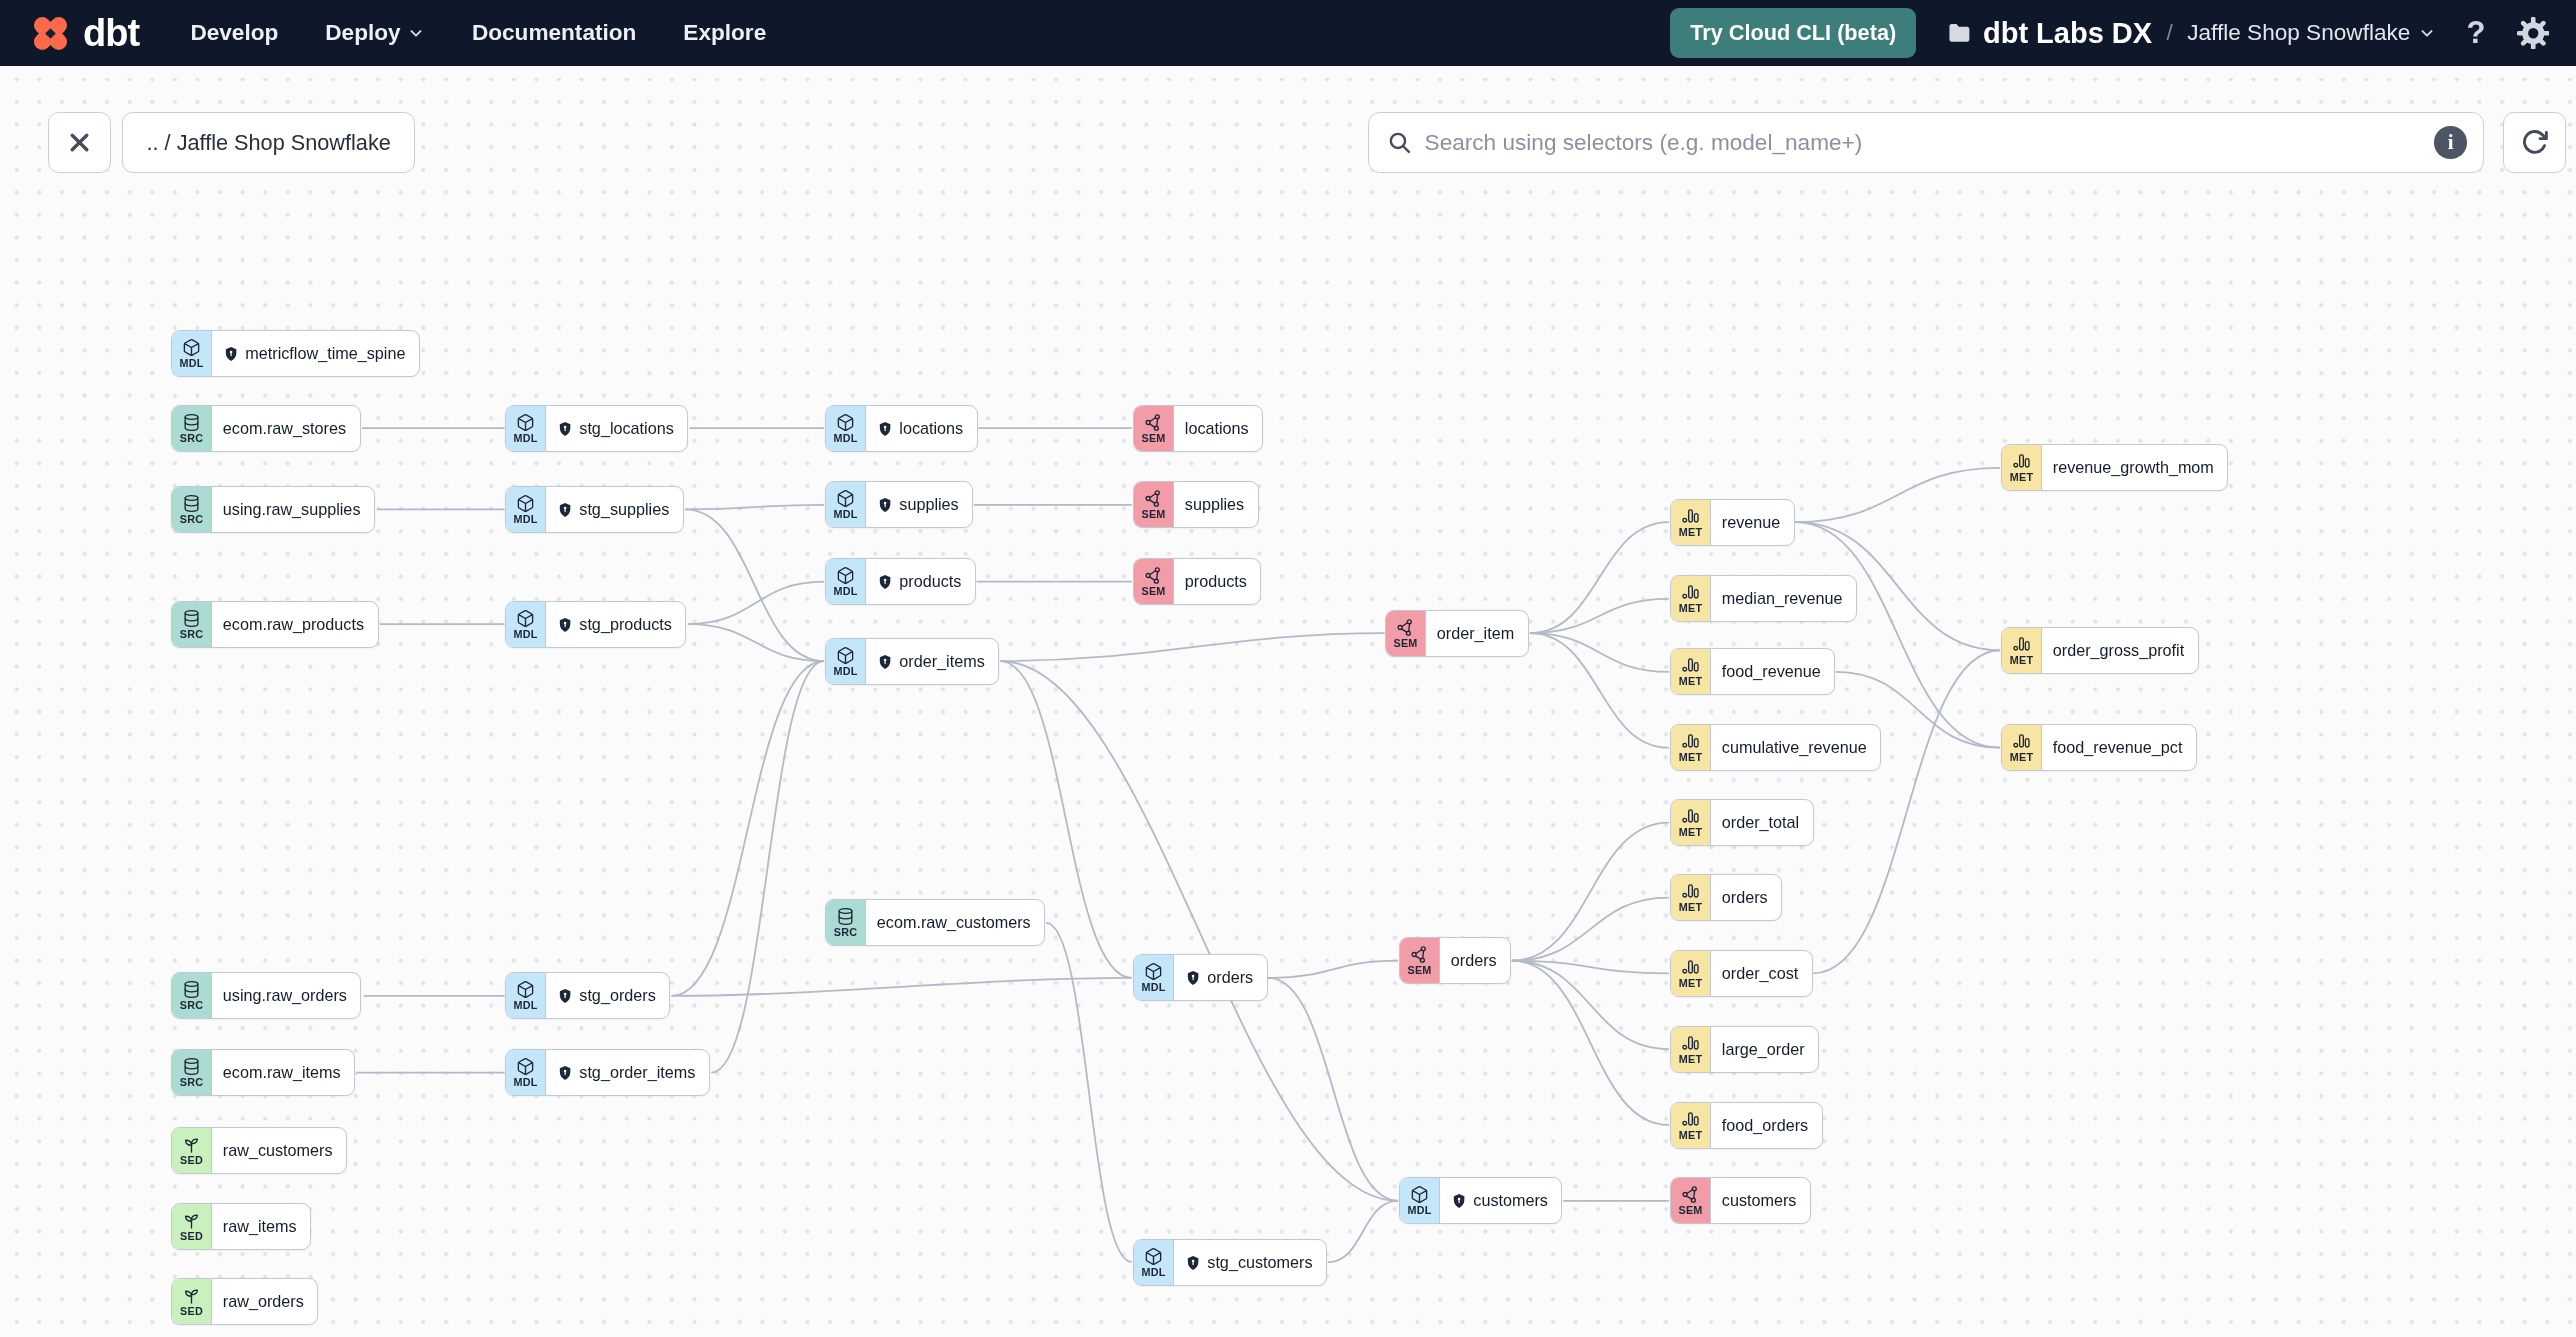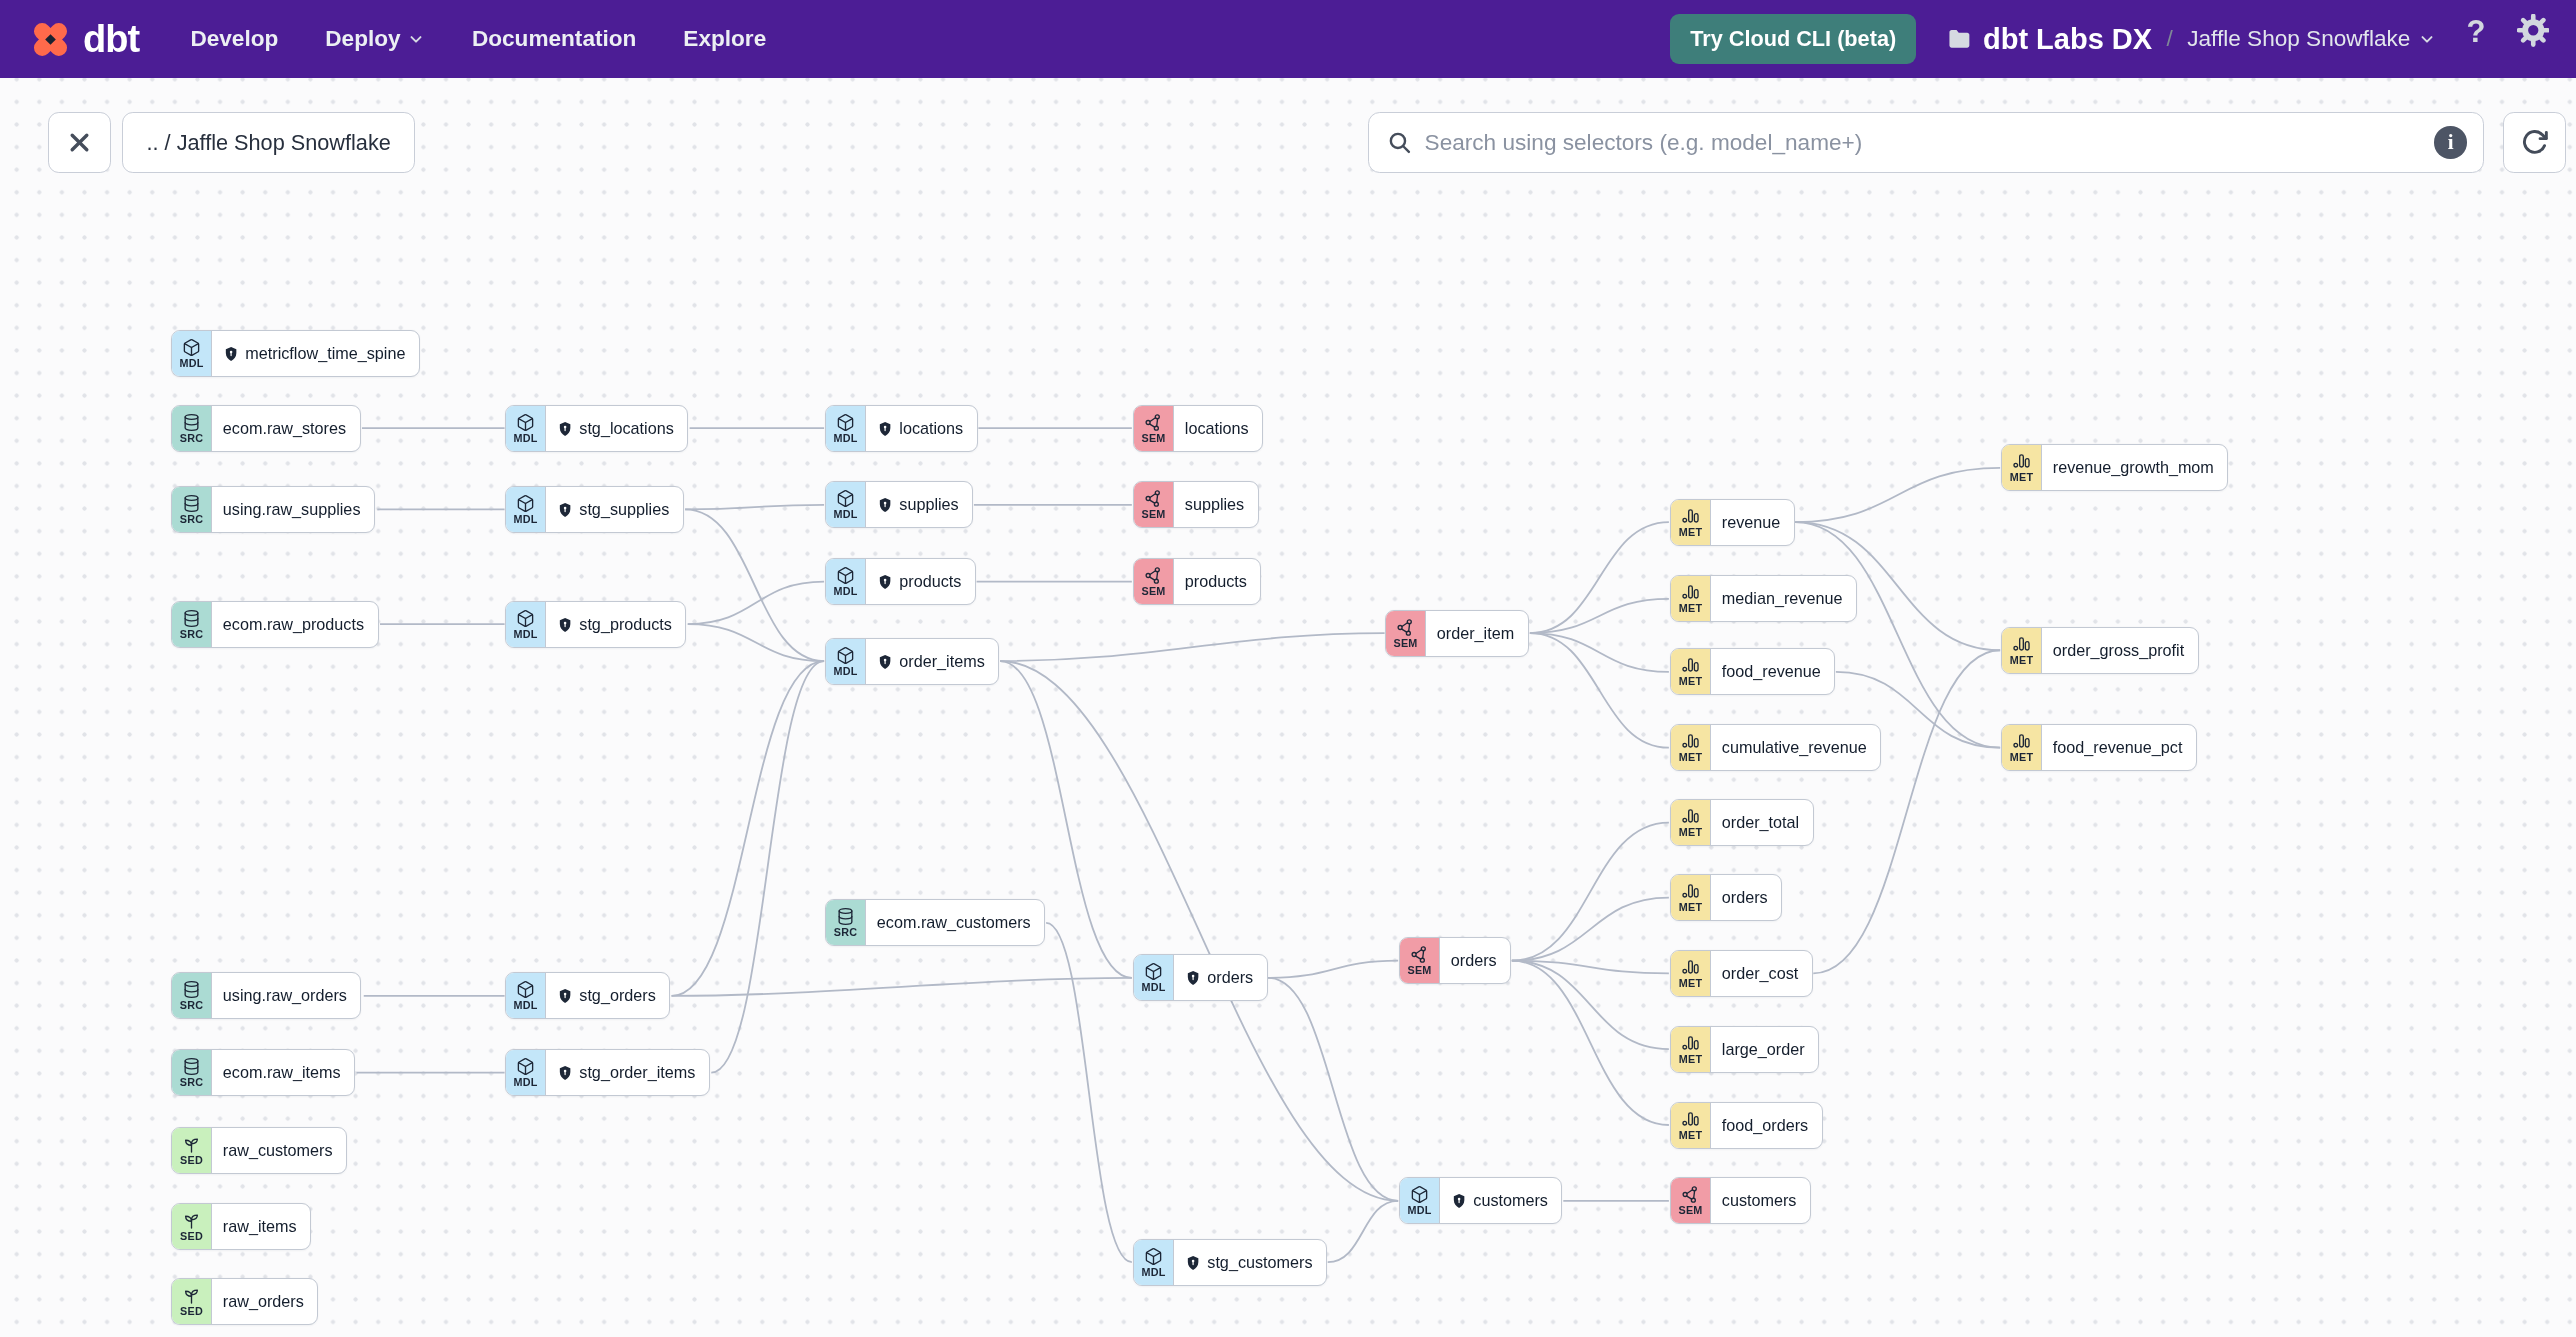--- a/index.html
+++ b/index.html
@@ -23,30 +23,30 @@
   .badge { width:40px; flex:0 0 40px; display:flex; flex-direction:column; align-items:center;
     justify-content:center; gap:0.9px; border-right:1.4px solid #c3c9d3; }
   .badge svg { width:19px; height:19px; display:block; }
   .badge .tl { font-size:10.8px; font-weight:700; color:#1c2636; line-height:1.05; letter-spacing:0.2px; }
   .nname { display:flex; align-items:center; gap:6.3px; padding:0 13.5px 0 10.8px;
     font-size:16.2px; font-weight:500; color:#141e2d; white-space:nowrap; }
   .nname .shield { display:flex; }
   .nname .shield svg { width:16.2px; height:18px; }
 
   
-  #navbar { position:absolute; left:0; top:0; width:100%; height:78px; background:#4c1d95;
+  #navbar { position:absolute; left:0; top:0; width:100%; height:66px; background:#0f172a;
     display:flex; align-items:center; padding:8px 27px; z-index:10; }
   .logo { display:flex; align-items:center; gap:9px; }
   .logo svg { width:47px; height:47px; }
   .logo .word { color:#fff; font-size:38px; font-weight:800; letter-spacing:-0.9px; }
   #menu { display:flex; align-items:center; gap:47px; margin-left:51px; }
   .menu-item { display:flex; align-items:center; gap:6.3px; color:#eceff3; font-size:22.6px;
     font-weight:600; cursor:pointer; }
   .menu-item svg, .proj svg { width:18px; height:18px; }
-  #nav-right { margin-left:auto; display:flex; gap:31px; }
+  #nav-right { margin-left:auto; display:flex; align-items:center; gap:31px; }
   .cli-btn { background:#3e7e7a; color:#fff; font-size:21.7px; font-weight:600;
     border:none; border-radius:9px; padding:11.7px 20px; cursor:pointer; font-family:inherit; }
   .acct { display:flex; align-items:center; gap:10.8px; }
   .acct .folder svg { width:25px; height:21.7px; display:block; }
   .acct .org { color:#fff; font-size:29px; font-weight:700; }
   .acct .sep { color:#7f8897; font-size:22.6px; padding:0 3.6px; }
   .proj { display:flex; align-items:center; gap:7.2px; color:#e2e6ec; font-size:22.6px; cursor:pointer; }
   .help { color:#d2d7df; font-size:31px; font-weight:700; cursor:pointer; }
   .gear { cursor:pointer; display:flex; }
   .gear svg { width:32.5px; height:32.5px; }

